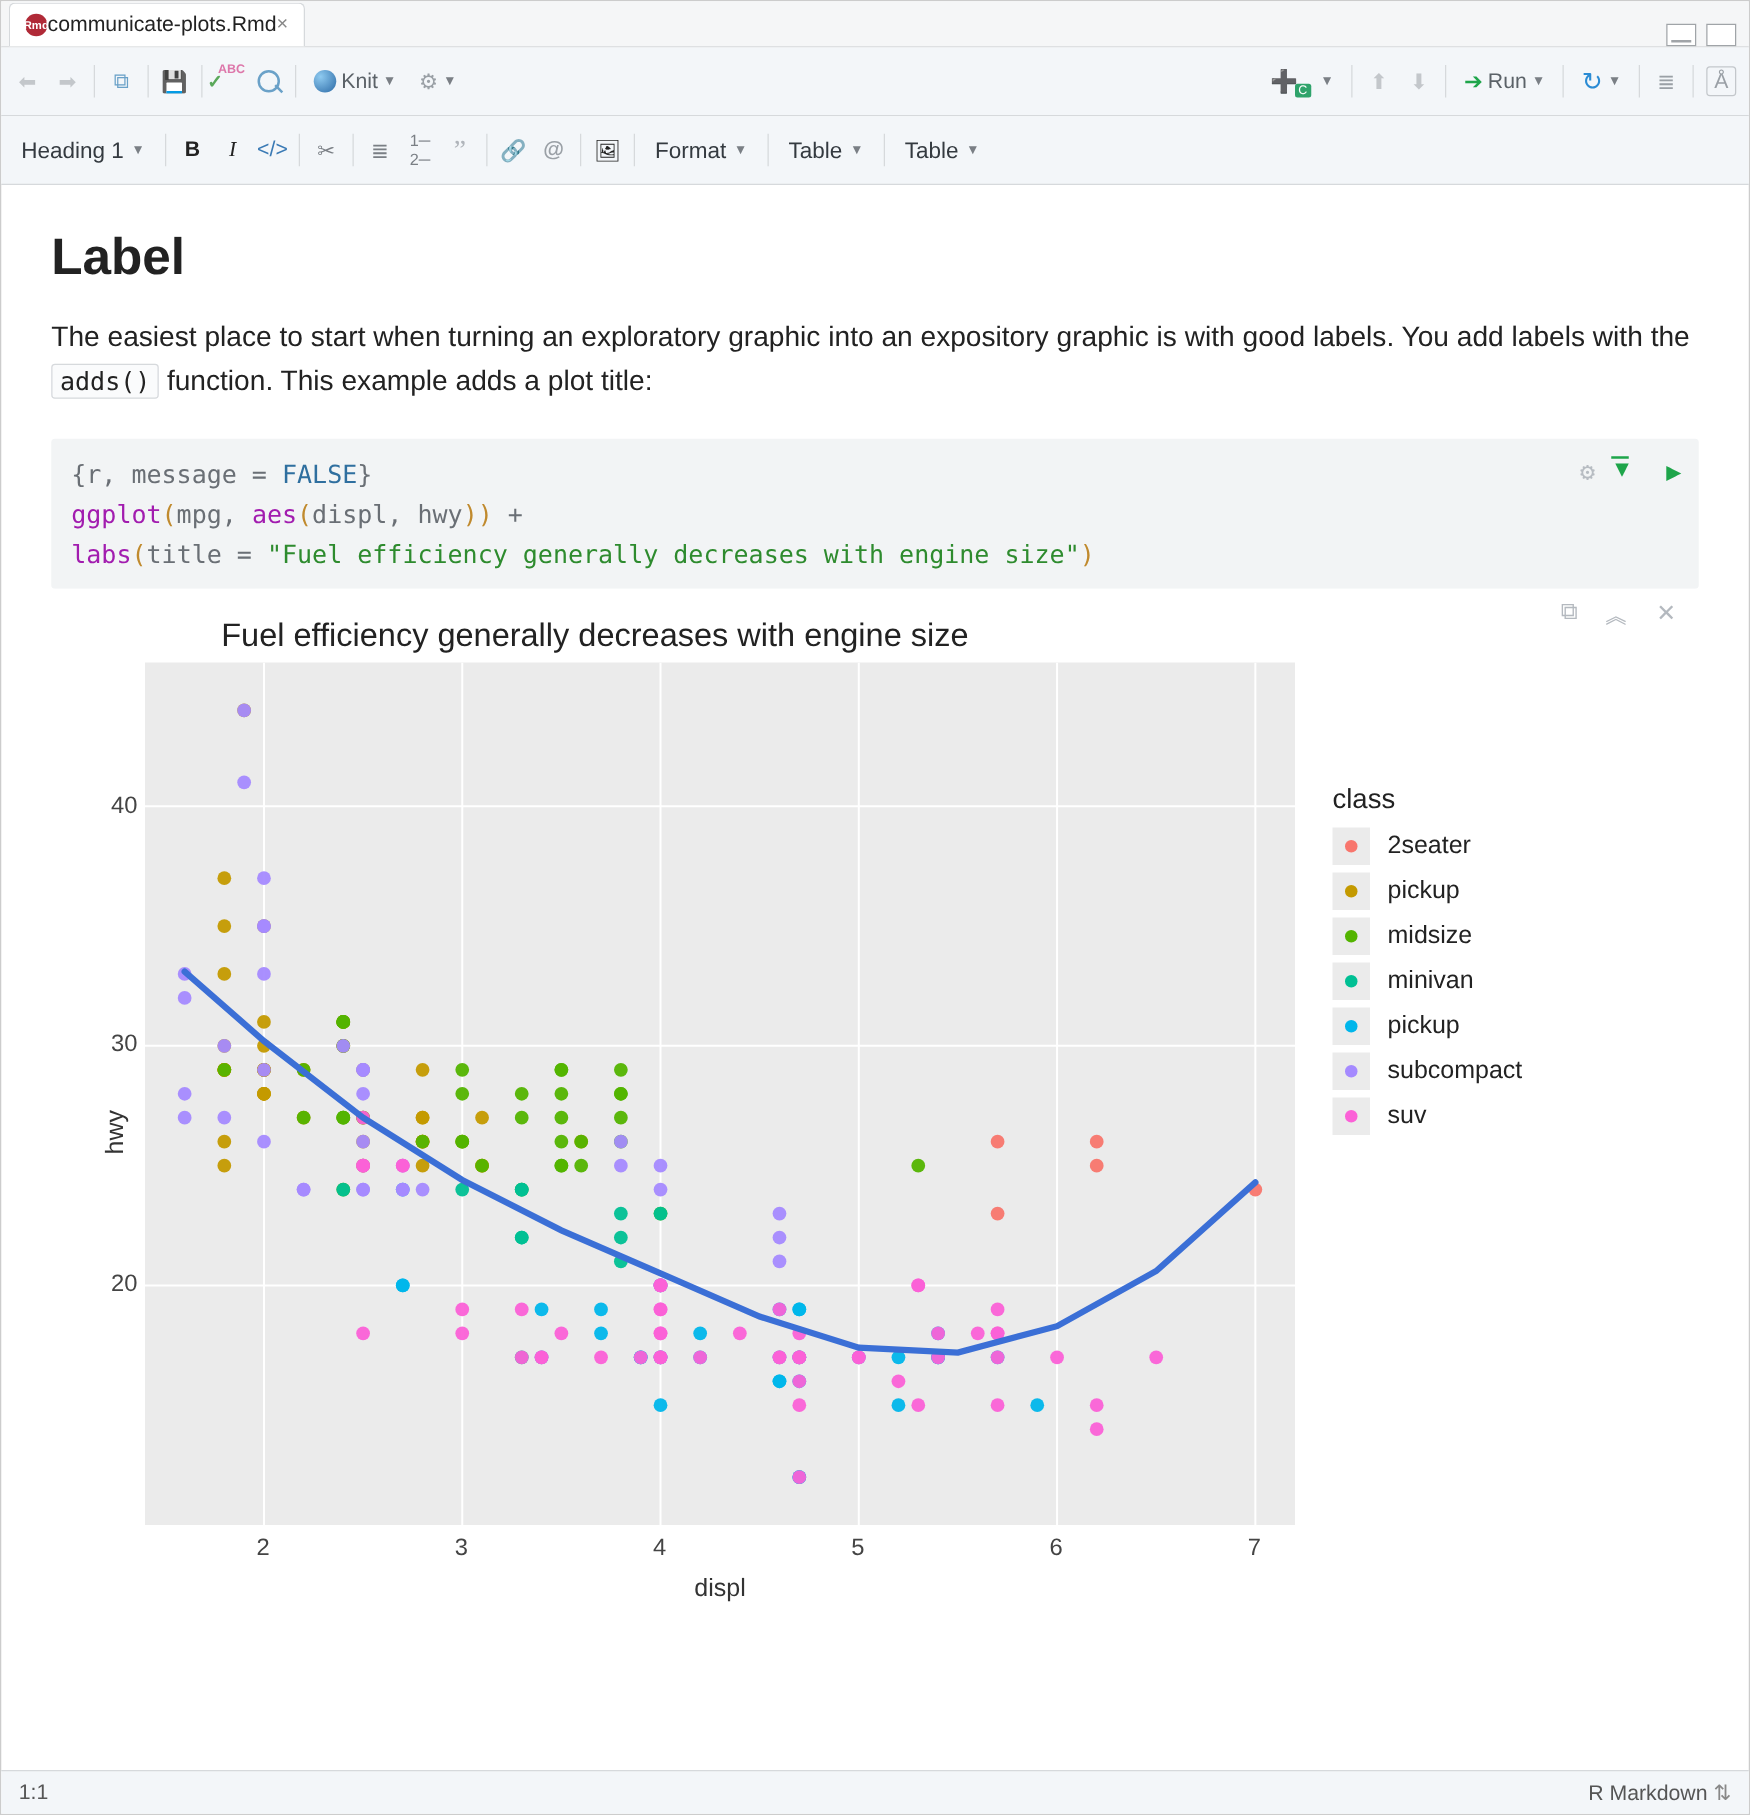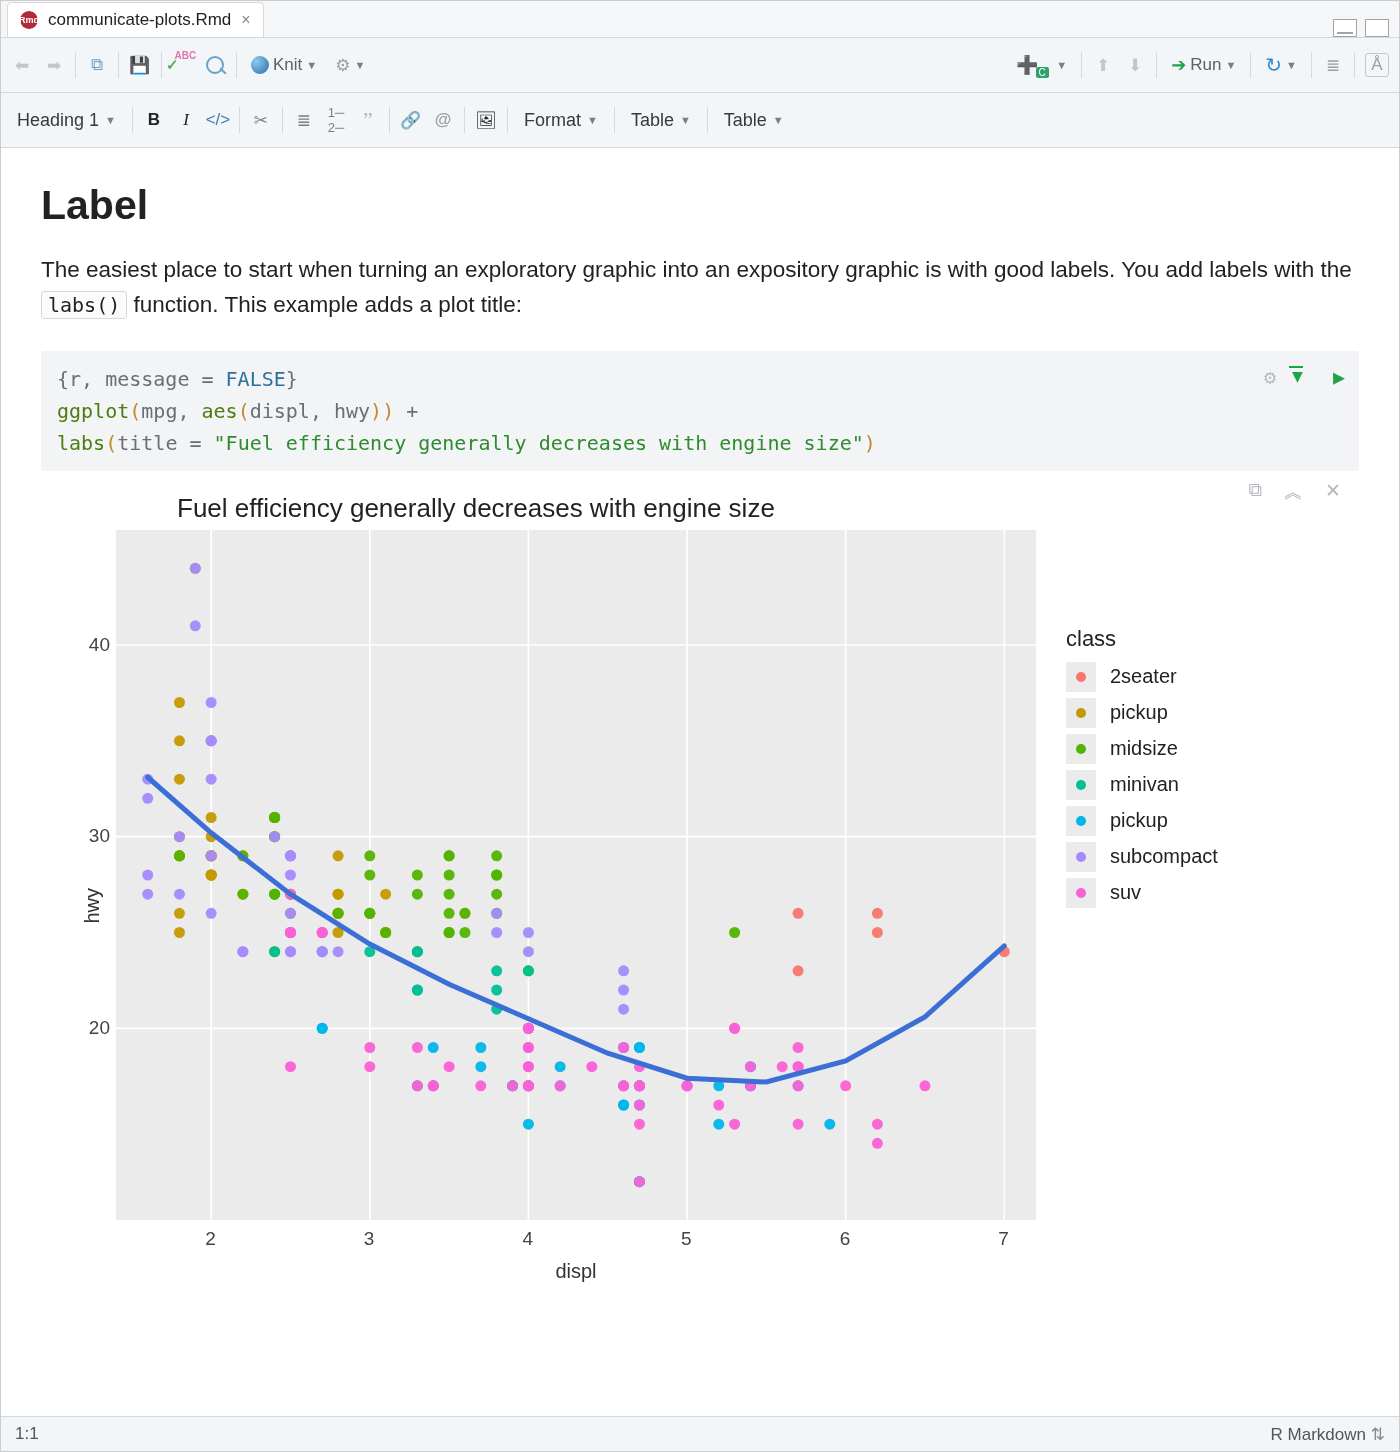--- a/index.html
+++ b/index.html
@@ -1,18 +1,18 @@
 <!DOCTYPE html>
 <html><head>
 <meta charset="utf-8">
 <style>
 html,body{margin:0;padding:0;font-family:"Lucida Grande","Segoe UI",Arial,sans-serif;font-size:17px;color:#222;background:#fff}
 .app{width:1400px;height:1452px;display:flex;flex-direction:column;border:1px solid #ccc;box-sizing:border-box;background:#fff}
 .tabbar{height:36px;background:#f5f6f7;display:flex;align-items:flex-end;border-bottom:1px solid #d6d9dc;padding-left:6px}
-.tab{height:34px;background:#fff;border:1px solid #d6d9dc;border-bottom:none;border-top-left-radius:5px;border-top-right-radius:5px;display:flex;align-items:center;padding:0 12px;font-size:17px;gap:10px}
+.tab{height:34px;background:#fff;border:1px solid #d6d9dc;border-bottom:none;border-top-left-radius:5px;border-top-right-radius:5px;display:flex;align-items:center;padding:0 12px;font-size:17px;}
 .rmd-icon{width:18px;height:18px;border-radius:50%;background:#b02a37;display:inline-flex;align-items:center;justify-content:center;color:#fff;font-size:9px;font-weight:bold}
 .close-x{color:#888;font-size:16px}
 .tabbar .spacer{flex:1}
 .win-icons{display:flex;gap:8px;padding:4px 10px 0 0}
 .win-icons div{width:22px;height:16px;border:1px solid #a0a4a8;background:#fff}
 .win-min{position:relative}
 .win-min::after{content:"";position:absolute;left:3px;right:3px;bottom:2px;height:2px;background:#a0a4a8}
 .toolbar,.toolbar2{background:#f3f6f9;border-bottom:1px solid #d6d9dc;display:flex;align-items:center;padding:6px 10px;gap:10px}
 .toolbar{height:42px}
 .toolbar2{height:42px}
@@ -24,21 +24,21 @@
 .run-arrow{color:#1ea54a;font-size:18px}
 .mag{border:2px solid #6aa1c8;border-radius:50%;width:14px;height:14px;position:relative}
 .mag::after{content:"";position:absolute;width:8px;height:2px;background:#6aa1c8;transform:rotate(45deg);left:11px;top:12px}
 .menu-item{display:flex;align-items:center;gap:6px;font-size:18px;color:#343a40;padding:2px 6px}
 .body{flex:1;overflow:auto;padding:24px 40px}
 h1{font-size:41px;font-weight:800;margin:10px 0 24px 0;font-family:"Helvetica Neue",Arial,sans-serif}
 p.lead{font-size:22.5px;line-height:1.55;margin:0 0 28px 0;font-family:"Helvetica Neue",Arial,sans-serif}
 code.inl{font-family:"Menlo","Consolas",monospace;font-size:20px;border:1px solid #d6d9dc;padding:1px 6px;border-radius:3px;background:#fafbfc}
 .chunk{background:#f2f4f5;border-radius:3px;padding:12px 16px;font-family:"Menlo","Consolas",monospace;font-size:20px;line-height:1.6;position:relative;color:#6a6f75}
 .chunk .kw{color:#2f6f9f}
-.chunk .fn{color:#4d7c0f}
+.chunk .fn{color:#a21caf}
 .chunk .str{color:#2e8b2e}
 .chunk .br{color:#c08a2e}
 .chunk-ctrl{position:absolute;top:10px;right:14px;display:flex;gap:16px;align-items:center}
 .gear2{color:#b7bcc2;font-size:20px}
 .runbelow{color:#1ea54a;font-size:18px}
 .play{color:#1ea54a;font-size:20px}
 .output{background:#fff;position:relative;padding:10px 10px 20px 40px}
 .out-ctrl{position:absolute;top:8px;right:18px;display:flex;gap:22px;color:#b4b9bf;font-size:19px}
 .plot-wrap{width:1020px}
 .plot-title{font-family:"Helvetica Neue",Arial,sans-serif;font-size:26px;color:#222;margin:12px 0 6px 96px}
@@ -162,21 +162,21 @@
     <span class="sep"></span>
     <div class="menu-item">
         <span>Table</span>
         <span class="caret">▼</span>
       </div>
   </div>
 
   <div class="body">
     <h1>Label</h1>
     <p class="lead">
-      <span>The easiest place to start when turning an exploratory graphic into an expository graphic is with good labels. You add labels with the </span><code class="inl">labs()</code><span> function. This example adds a plot title:</span>
+      <span>The easiest place to start when turning an exploratory graphic into an expository graphic is with good labels. You add labels with the </span><code class="inl">adds()</code><span> function. This example adds a plot title:</span>
     </p>
 
     <div class="chunk">
       <div class="chunk-ctrl">
         <span class="gear2">⚙</span>
         <span class="runbelow">▼<span style="border-top:2px solid #1ea54a;display:inline-block;width:14px;position:relative;top:-14px;left:-14px"></span></span>
         <span class="play">▶</span>
       </div>
       <div id="chunk-lines">
           <div>{r, message = <span class="kw">FALSE</span>}</div>

